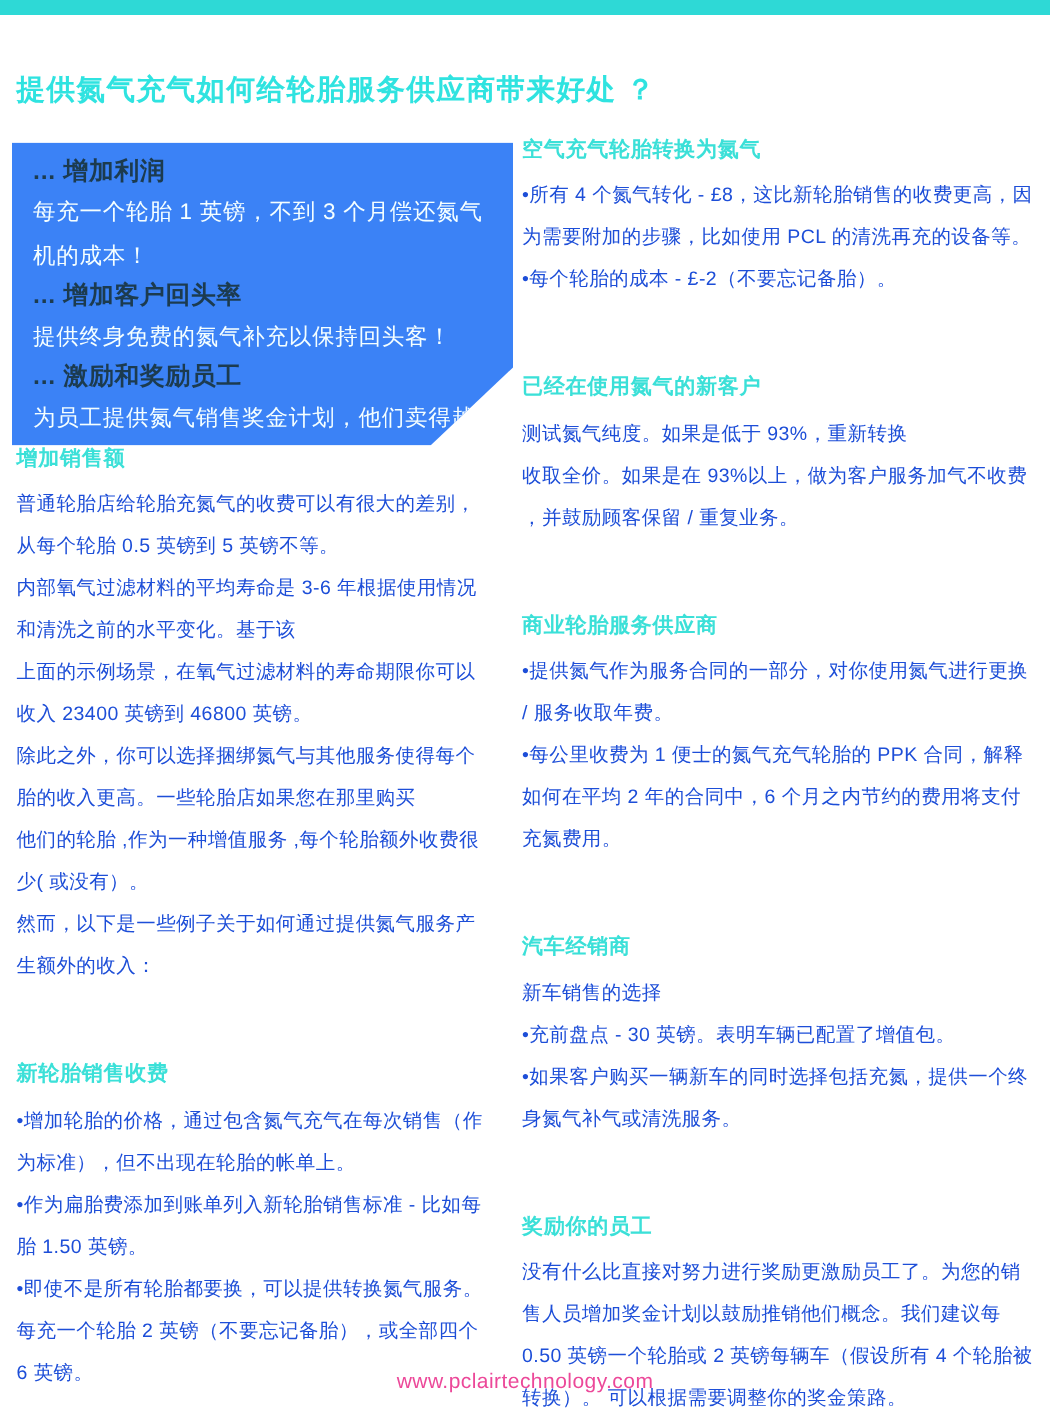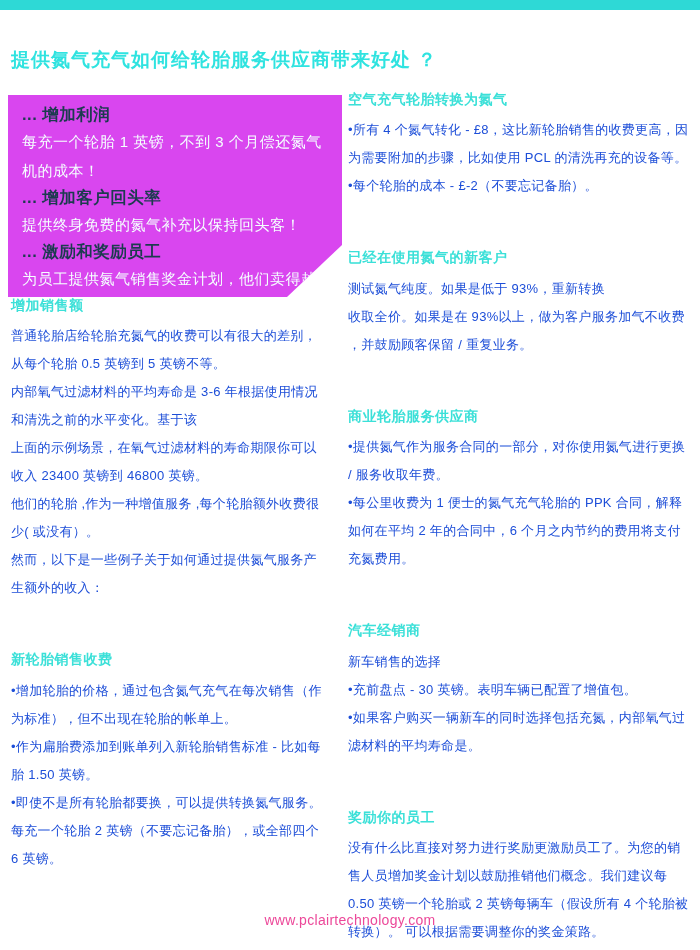--- a/index.html
+++ b/index.html
@@ -10,21 +10,21 @@
   }
   .topbar{
     position:absolute;top:0;left:0;width:700px;height:10px;background:#2ed9d6;
   }
   .page-title{
     position:absolute;top:34px;left:11px;width:660px;
     font-size:19px;font-weight:bold;color:#2fe3e0;letter-spacing:1px;
   }
   .highlight-box{
     position:absolute;left:8px;top:95px;width:334px;height:202px;
-    background:#d946ef;
+    background:#3b82f6;
     clip-path:polygon(0 0,100% 0,100% calc(100% - 52px),calc(100% - 55px) 100%,0 100%);
     box-sizing:border-box;padding:7px 12px 0 14px;
   }
   .hb-heading{
     font-size:16.5px;font-weight:bold;color:#1c3b4f;line-height:1.5;
     letter-spacing:0.5px;
   }
   .hb-body{
     font-size:15px;color:#f5ffff;line-height:1.95;letter-spacing:0.5px;
   }
@@ -68,20 +68,21 @@
   </div>
 </div>
 
 <div class="col col-left">
 
   <div class="section">
     <p class="sec-heading">增加销售额</p>
     <p class="sec-p">普通轮胎店给轮胎充氮气的收费可以有很大的差别，从每个轮胎 0.5 英镑到 5 英镑不等。</p>
     <p class="sec-p">内部氧气过滤材料的平均寿命是 3-6 年根据使用情况和清洗之前的水平变化。基于该</p>
     <p class="sec-p">上面的示例场景，在氧气过滤材料的寿命期限你可以收入 23400 英镑到 46800 英镑。</p>
+    <p class="sec-p">除此之外，你可以选择捆绑氮气与其他服务使得每个胎的收入更高。一些轮胎店如果您在那里购买</p>
     <p class="sec-p">他们的轮胎 ,作为一种增值服务 ,每个轮胎额外收费很少( 或没有）。</p>
     <p class="sec-p">然而，以下是一些例子关于如何通过提供氮气服务产生额外的收入：</p>
   </div>
 
   <div class="section">
     <p class="sec-heading">新轮胎销售收费</p>
     <p class="sec-p">•增加轮胎的价格，通过包含氮气充气在每次销售（作为标准），但不出现在轮胎的帐单上。</p>
     <p class="sec-p">•作为扁胎费添加到账单列入新轮胎销售标准 - 比如每胎 1.50 英镑。</p>
     <p class="sec-p">•即使不是所有轮胎都要换，可以提供转换氮气服务。每充一个轮胎 2 英镑（不要忘记备胎），或全部四个 6 英镑。</p>
   </div>
@@ -106,21 +107,21 @@
   <div class="section">
     <p class="sec-heading">商业轮胎服务供应商</p>
     <p class="sec-p">•提供氮气作为服务合同的一部分，对你使用氮气进行更换 / 服务收取年费。</p>
     <p class="sec-p">•每公里收费为 1 便士的氮气充气轮胎的 PPK 合同，解释如何在平均 2 年的合同中，6 个月之内节约的费用将支付充氮费用。</p>
   </div>
 
   <div class="section">
     <p class="sec-heading">汽车经销商</p>
     <p class="sec-p">新车销售的选择</p>
     <p class="sec-p">•充前盘点 - 30 英镑。表明车辆已配置了增值包。</p>
-    <p class="sec-p">•如果客户购买一辆新车的同时选择包括充氮，内部氧气过滤材料的平均寿命是。</p>
+    <p class="sec-p">•如果客户购买一辆新车的同时选择包括充氮，提供一个终身氮气补气或清洗服务。</p>
   </div>
 
   <div class="section">
     <p class="sec-heading">奖励你的员工</p>
     <p class="sec-p">没有什么比直接对努力进行奖励更激励员工了。为您的销售人员增加奖金计划以鼓励推销他们概念。我们建议每 0.50 英镑一个轮胎或 2 英镑每辆车（假设所有 4 个轮胎被转换）。 可以根据需要调整你的奖金策路。</p>
   </div>
 
 </div>
 
 <div class="footer">www.pclairtechnology.com</div>

